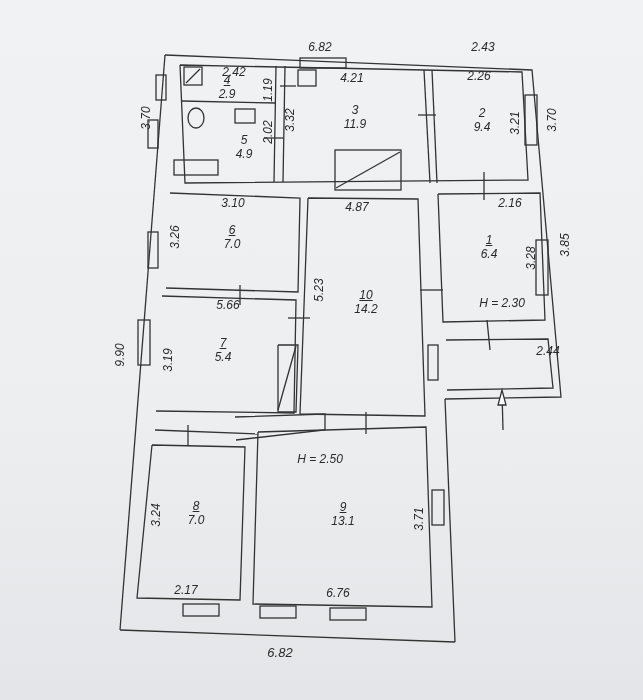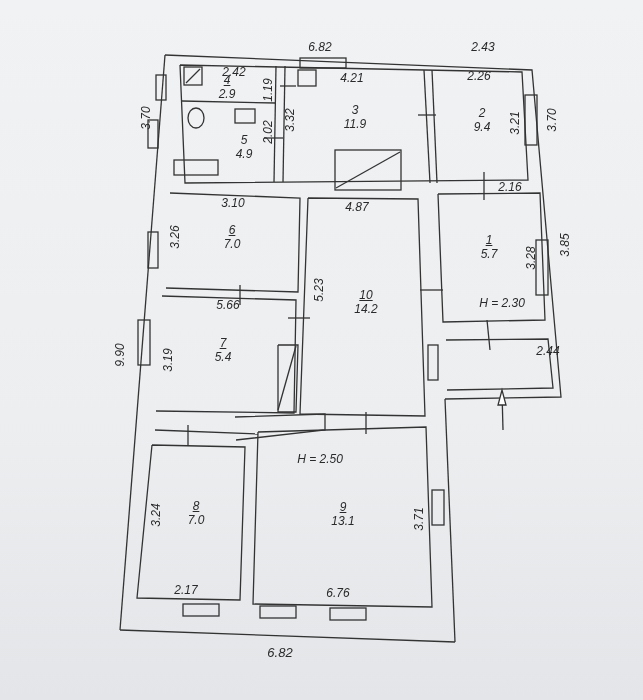--- a/index.html
+++ b/index.html
@@ -93,23 +93,23 @@
 <span class="lbl" style="left:320px;top:47px">6.82</span>
 <span class="lbl" style="left:483px;top:47px">2.43</span>
 <span class="lbl rot" style="left:146px;top:118px">3.70</span>
 <span class="lbl rot" style="left:552px;top:120px">3.70</span>
 <span class="lbl rot" style="left:120px;top:355px">9.90</span>
 <span class="lbl rot" style="left:565px;top:245px">3.85</span>
 <span class="lbl big" style="left:280px;top:652px">6.82</span>
 
 <div class="room" style="left:489px;top:247px">
   <div class="num">1</div>
-  <div>5.7</div>
+  <div>6.4</div>
 </div>
-<span class="lbl" style="left:510px;top:187px">2.16</span>
+<span class="lbl" style="left:510px;top:203px">2.16</span>
 <span class="lbl rot" style="left:531px;top:258px">3.28</span>
 <span class="lbl" style="left:502px;top:303px">H = 2.30</span>
 
 <div class="room" style="left:482px;top:120px">
   <div>2</div>
   <div>9.4</div>
 </div>
 <span class="lbl" style="left:479px;top:76px">2.26</span>
 <span class="lbl rot" style="left:515px;top:123px">3.21</span>
 

